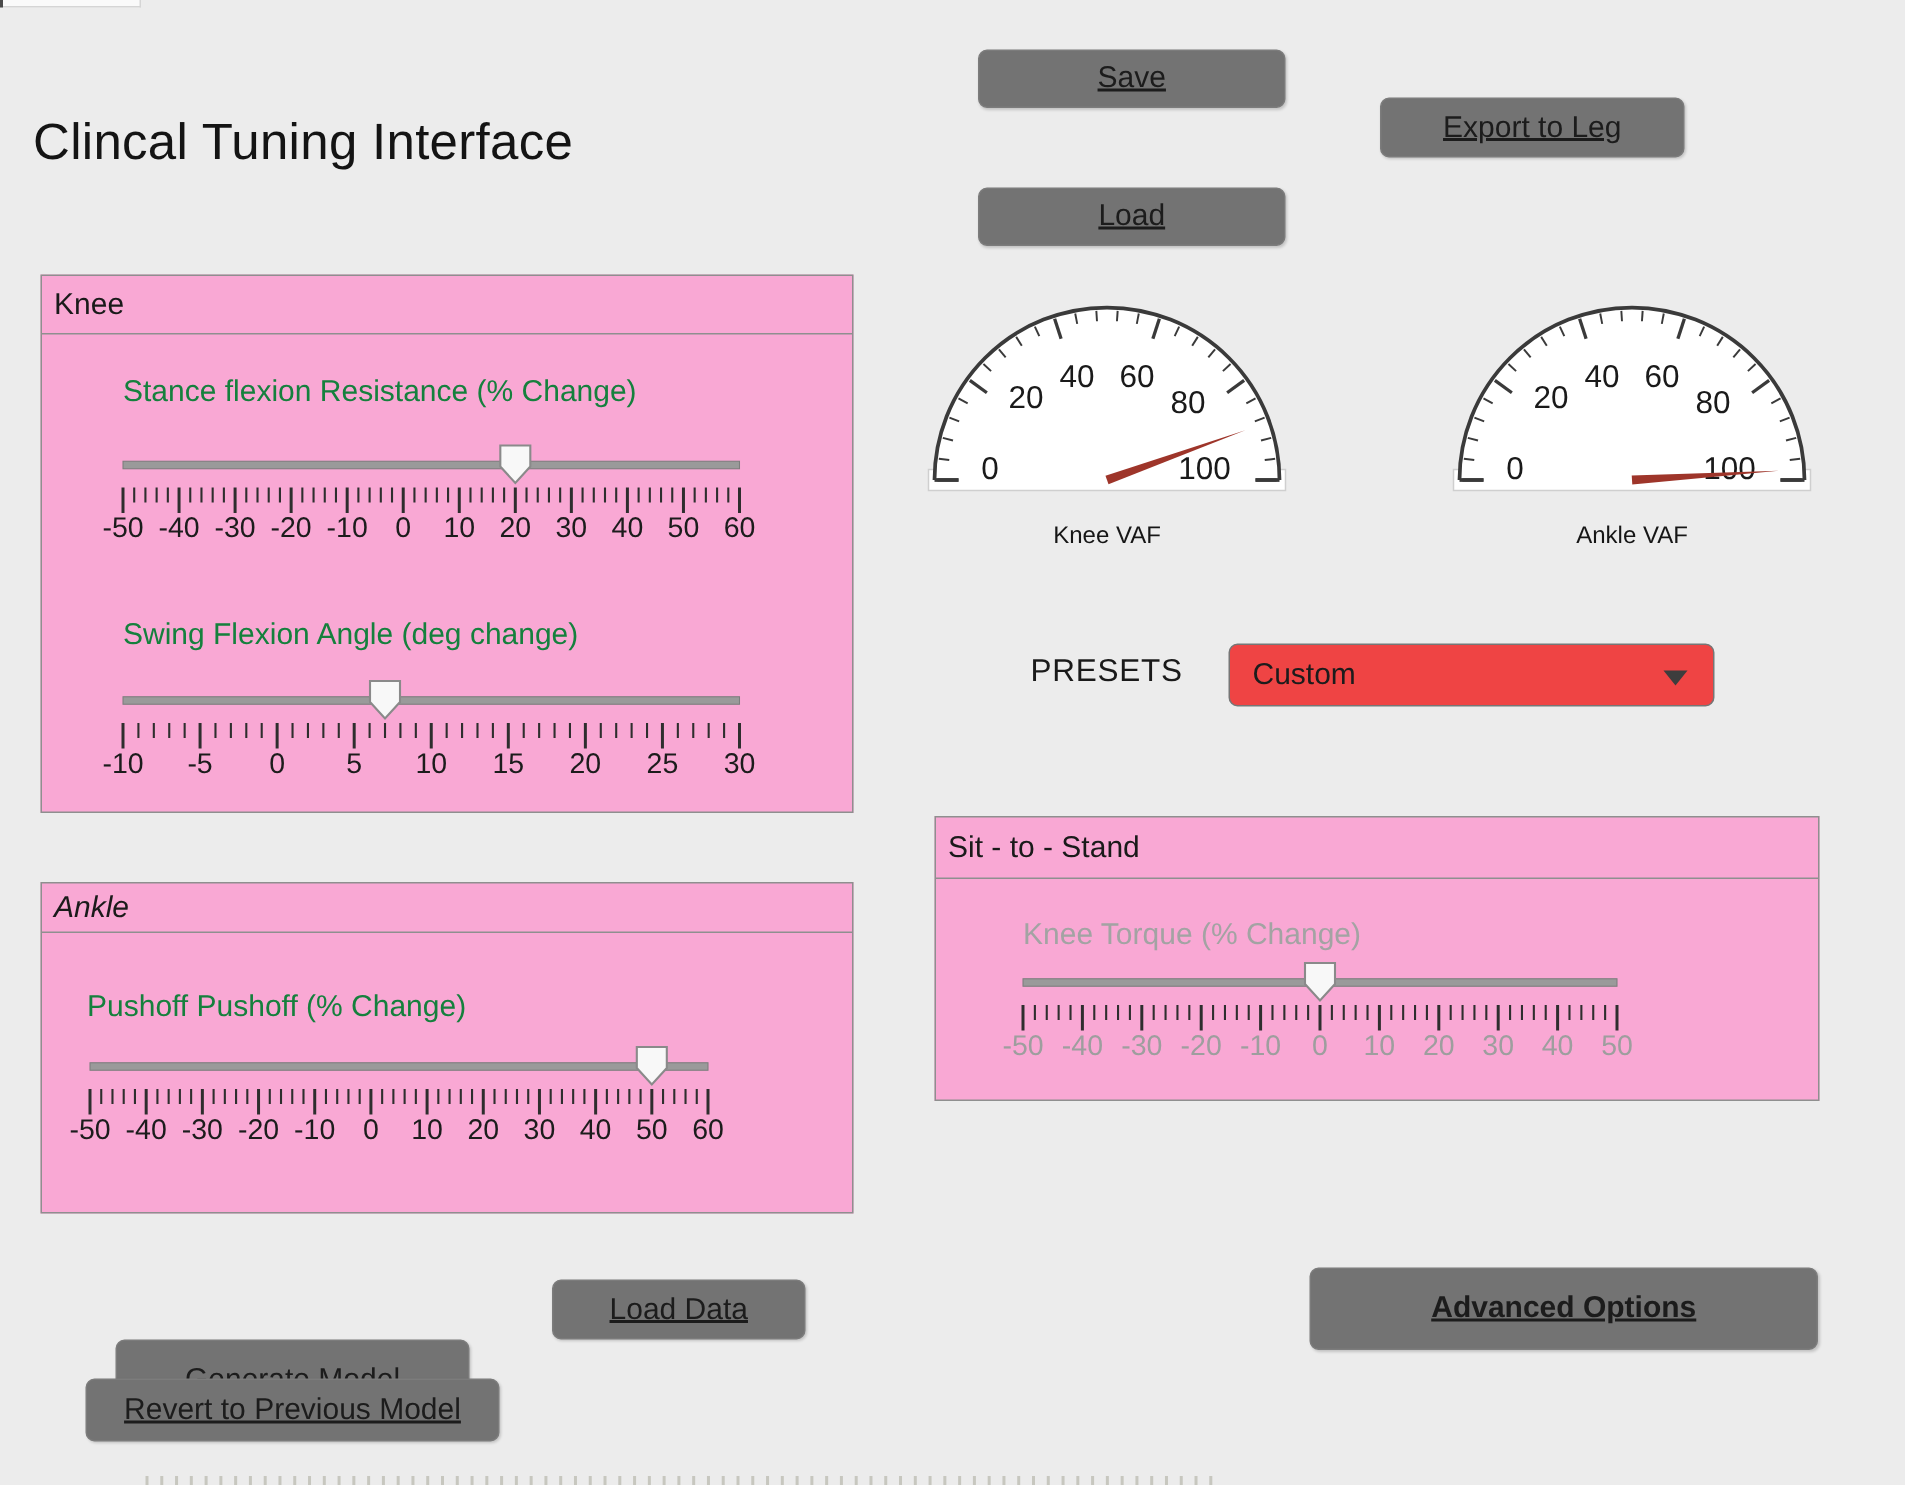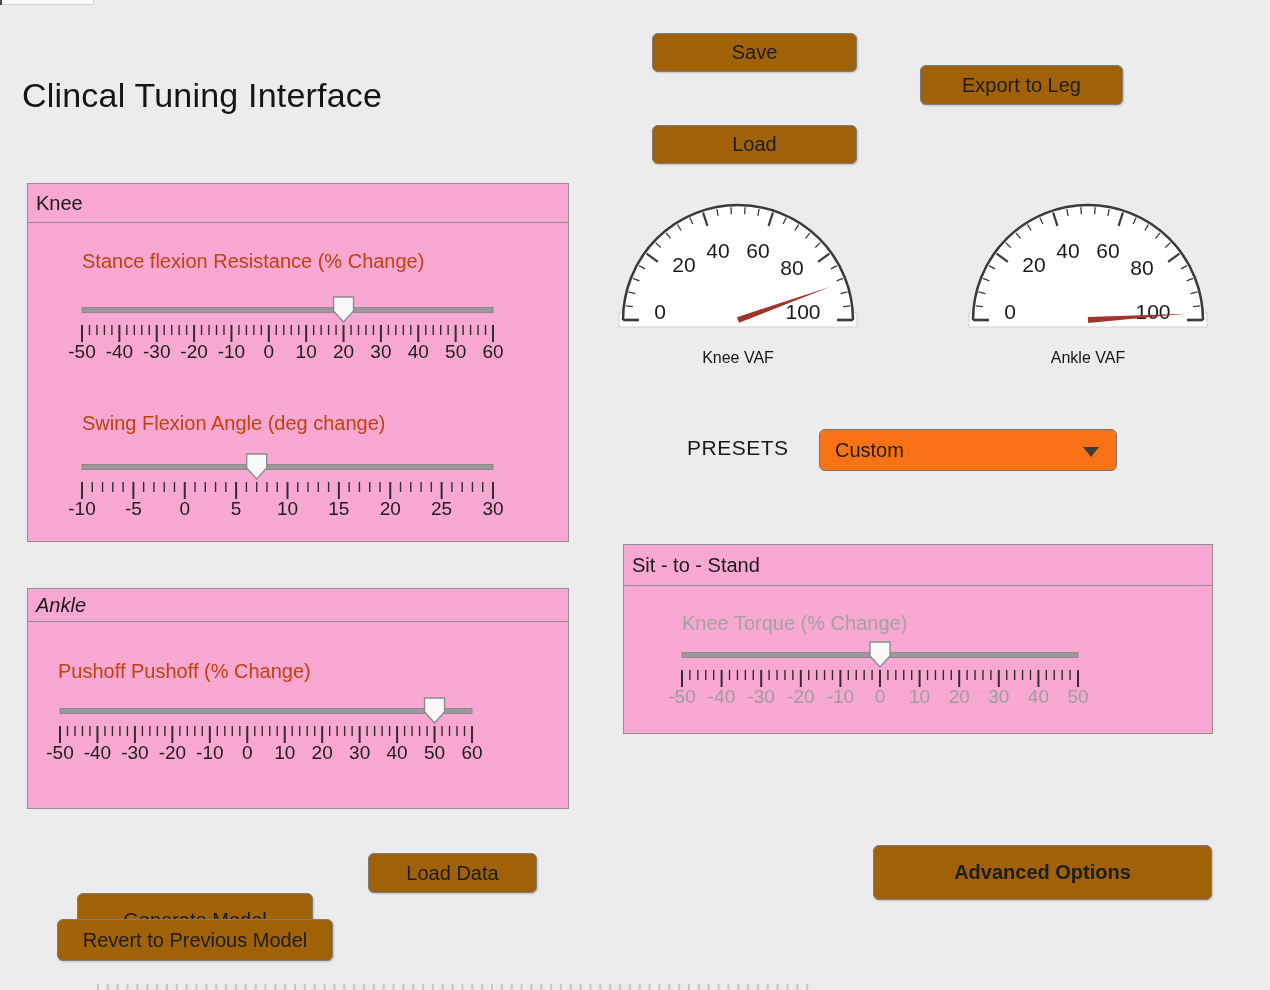--- a/index.html
+++ b/index.html
@@ -11,23 +11,23 @@
   }
   .abs{position:absolute;}
   
   .page-title{
     left:22px;top:76px;font-size:34px;font-weight:400;color:#141414;
     letter-spacing:0.2px;white-space:nowrap;
   }
   
   .btn{
     position:absolute;display:flex;align-items:center;justify-content:center;
-    background:#a16207;border:1px solid #7c7c7c;border-radius:6px;
+    background:#737373;border:1px solid #7c7c7c;border-radius:6px;
     font-family:"Liberation Sans",sans-serif;font-size:20px;color:#1c1c1c;
-    box-shadow:1px 1px 2px rgba(0,0,0,0.18);cursor:pointer;padding:0;
+    box-shadow:1px 1px 2px rgba(0,0,0,0.18);cursor:pointer;padding:0;text-decoration:underline;
   }
   .btn-save{left:652px;top:33px;width:205px;height:39px;}
   .btn-load{left:652px;top:125px;width:205px;height:39px;}
   .btn-export{left:920px;top:65px;width:203px;height:40px;}
   .btn-generate{left:77px;top:845px;width:236px;height:55px;margin-top:48px;}
   .btn-loaddata{left:368px;top:853px;width:169px;height:40px;}
   .btn-revert{left:57px;top:919px;width:276px;height:42px;}
   .btn-advanced{left:873px;top:845px;width:339px;height:55px;font-weight:700;}
   
   .panel{position:absolute;border:1px solid #8f8f8f;background:#f9a8d4;}
@@ -35,21 +35,21 @@
   .panel-ankle{left:27px;top:588px;width:540px;height:219px;}
   .panel-sts{left:623px;top:544px;width:588px;height:188px;}
   .panel-title{
     border-bottom:1px solid #8f8f8f;font-size:20px;color:#1a1a1a;
     display:flex;align-items:center;padding-left:8px;box-sizing:border-box;
   }
   .panel-knee .panel-title{height:39px;}
   .panel-ankle .panel-title{height:33px;font-style:italic;}
   .panel-sts .panel-title{height:41px;}
   
-  .slider-caption{position:absolute;font-size:20px;color:#c2410c;white-space:nowrap;}
+  .slider-caption{position:absolute;font-size:20px;color:#15803d;white-space:nowrap;}
   .cap-stance{left:82px;top:250px;}
   .cap-swing{left:82px;top:412px;}
   .cap-pushoff{left:58px;top:660px;}
   .cap-sts{left:682px;top:612px;color:#a3a3a3;}
   
   .slider-svg{position:absolute;overflow:visible;}
   .svg-stance{left:62px;top:290px;}
   .svg-swing{left:62px;top:447px;}
   .svg-pushoff{left:40px;top:691px;}
   .svg-sts{left:662px;top:635px;}
@@ -58,22 +58,22 @@
   .gauge-knee{left:618px;top:195px;}
   .gauge-ankle{left:968px;top:195px;}
   .gauge-caption{
     position:absolute;width:240px;text-align:center;font-size:16px;color:#161616;
   }
   .gcap-knee{left:618px;top:349px;}
   .gcap-ankle{left:968px;top:349px;}
   
   .presets-label{left:687px;top:436px;font-size:21px;color:#1a1a1a;letter-spacing:0.5px;}
   .dropdown{
-    left:819px;top:429px;width:298px;height:42px;position:absolute;
-    background:#f97316;border:1px solid #767676;border-radius:6px;
+    left:819px;top:429px;width:324px;height:42px;position:absolute;
+    background:#ef4444;border:1px solid #767676;border-radius:6px;
     display:flex;align-items:center;box-sizing:border-box;padding-left:15px;
     font-size:20px;color:#1c1c1c;cursor:pointer;
   }
   .dropdown .arrow{
     position:absolute;right:17px;top:17px;width:0;height:0;
     border-left:8px solid transparent;border-right:8px solid transparent;
     border-top:10px solid #3d3d3d;
   }
   
   .artifact-strip{

